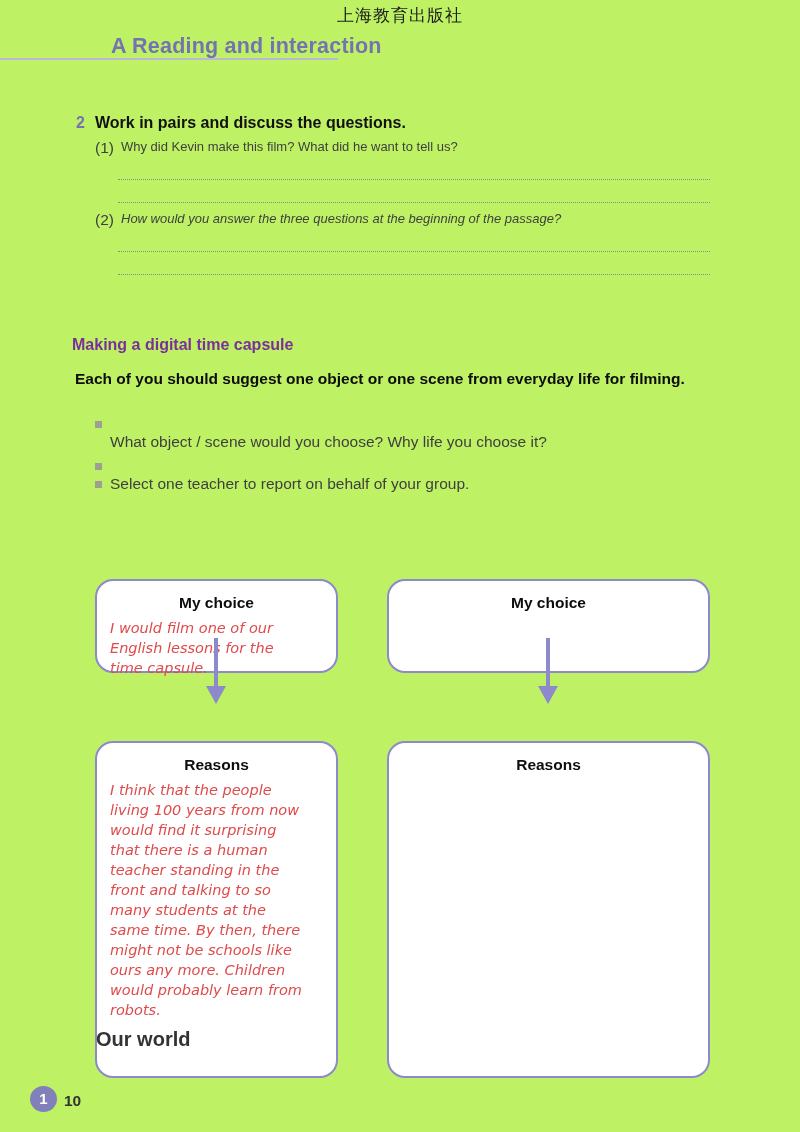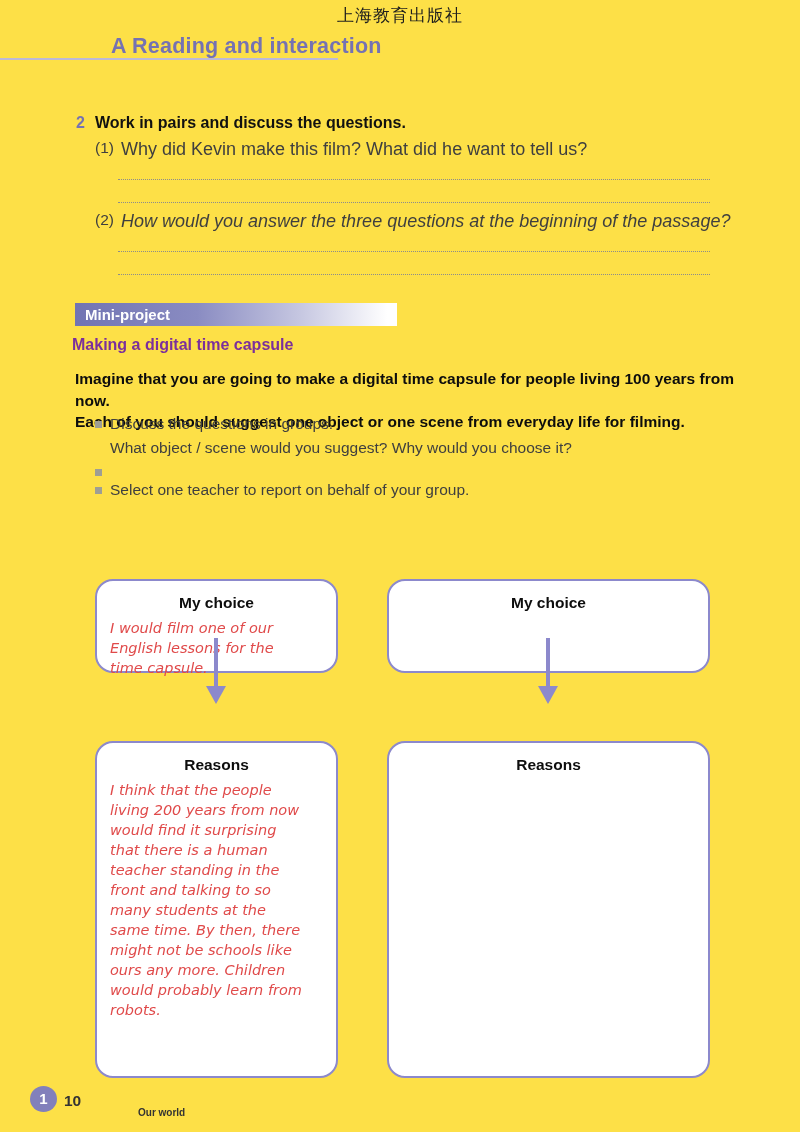--- a/index.html
+++ b/index.html
@@ -10,36 +10,36 @@
     --handwriting-red:#e04a4a;
     --footer-circle:#8280bb;
     --body-text:#3f3f3f;
     --bullet-gray:#9e9e94;
     --rule-purple:#bcb9d8;
     --dot-gray:#8c8c8c;
   }
   *{margin:0;padding:0;box-sizing:border-box;}
   html,body{background:#ffffff;}
   body{font-family:"Liberation Sans","DejaVu Sans",sans-serif;}
-  .page{position:relative;width:800px;height:1132px;background:#fde047;overflow:hidden;}
+  .page{position:relative;width:800px;height:1132px;background:#bef264;overflow:hidden;}
 
   
   .publisher{position:absolute;top:4px;left:0;width:100%;text-align:center;
     font-family:"Liberation Serif","DejaVu Serif",serif;font-size:17px;color:#1d1d1d;letter-spacing:1px;}
 
   
   .section-rule{position:absolute;left:0;top:58px;width:338px;height:2px;background:var(--rule-purple);}
   .section-title{position:absolute;left:75px;top:34px;font-size:21.5px;font-weight:bold;
     color:var(--heading-purple);letter-spacing:.2px;margin-left:36px;}
 
   
   .ex-num{position:absolute;left:76px;top:114px;font-size:16px;font-weight:bold;color:var(--heading-purple);}
   .ex-instruction{position:absolute;left:95px;top:114px;font-size:16px;font-weight:bold;color:#111;}
   .q-label{position:absolute;font-size:15.5px;color:var(--body-text);}
-  .q-text{position:absolute;font-size:18px;color:var(--body-text);}
+  .q-text{position:absolute;font-size:13px;color:var(--body-text);}
   .answer-line{position:absolute;left:118px;width:592px;height:2px;
     border-bottom:1.5px dotted var(--dot-gray);}
 
   
   .banner{position:absolute;left:75px;top:303px;width:322px;height:23px;
     background:linear-gradient(to right,var(--banner-purple) 0%,#8a8cc2 38%,#c6c7e1 70%,#ffffff 97%);}
   .banner-label{font-size:15px;font-weight:bold;color:#ffffff;line-height:23px;padding-left:10px;display:block;}
   .project-title{position:absolute;left:72px;top:336px;font-size:16px;font-weight:bold;color:var(--title-purple);}
   .intro{position:absolute;left:75px;top:368px;width:668px;font-size:15.5px;font-weight:bold;color:#0d0d0d;line-height:21.5px;}
   .steps{position:absolute;left:95px;top:415px;width:620px;}
@@ -59,21 +59,21 @@
   .arrow{position:absolute;width:26px;height:66px;}
   .arrow-left{left:203px;top:638px;}
   .arrow-right{left:535px;top:638px;}
 
   
   .unit-badge{position:absolute;left:30px;top:1086px;width:27px;height:26px;background:var(--footer-circle);
     border-radius:50%;color:#fff;font-size:15px;font-weight:bold;text-align:center;line-height:26px;}
   .unit-badge::after{content:"";position:absolute;left:4px;bottom:-3px;width:8px;height:8px;
     background:var(--footer-circle);border-radius:2px;transform:rotate(20deg);z-index:-1;}
   .page-number{position:absolute;left:64px;top:1092px;font-size:15.5px;font-weight:bold;color:#333;}
-  .unit-title{position:absolute;left:96px;top:1107px;font-size:10px;font-weight:bold;color:#333;margin-left:42px;}
+  .unit-title{position:absolute;left:96px;top:1028px;font-size:20px;font-weight:bold;color:#333;}
 </style>
 </head>
 <body>
 
 <div class="page">
 
   <div class="publisher">上海教育出版社</div>
 
   <div class="section-rule"></div>
   <div class="section-title">A  Reading and interaction</div>
@@ -86,36 +86,31 @@
     <span class="q-text" style="left:121px;top:139px;">Why did Kevin make this film? What did he want to tell us?</span>
     <div class="answer-line" style="top:178px;"></div>
     <div class="answer-line" style="top:201px;"></div>
 
     <span class="q-label" style="left:95px;top:211px;">(2)</span>
     <span class="q-text" style="left:121px;top:211px;font-style:italic;">How would you answer the three questions at the beginning of the passage?</span>
     <div class="answer-line" style="top:250px;"></div>
     <div class="answer-line" style="top:273px;"></div>
   </div>
 
-  <div class="banner">
-    <span class="banner-label">Mini-project</span>
-  </div>
   <div class="project-title">Making a digital time capsule</div>
   <div class="intro">
-    <div>Imagine that you are going to make a digital time capsule for people living 100 years from now.</div>
     <div>Each of you should suggest one object or one scene from everyday life for filming.</div>
   </div>
   <div class="steps">
     <div class="step">
       <span class="bullet"></span>
-      <span>Discuss the questions in groups.</span>
     </div>
     <div class="step no-bullet">
       <span class="bullet"></span>
-      <span>What object / scene would you suggest? Why would you choose it?</span>
+      <span>What object / scene would you choose? Why life you choose it?</span>
     </div>
     <div class="step">
       <span class="bullet"></span>
     </div>
     <div class="step">
       <span class="bullet"></span>
       <span>Select one teacher to report on behalf of your group.</span>
     </div>
   </div>
 
@@ -132,21 +127,21 @@
     <line x1="13" y1="0" x2="13" y2="51" stroke="#8c89cc" stroke-width="4"></line>
     <polygon points="3,48 23,48 13,66" fill="#8c89cc"></polygon>
   </svg>
   <svg class="arrow arrow-right" viewBox="0 0 26 66">
     <line x1="13" y1="0" x2="13" y2="51" stroke="#8c89cc" stroke-width="4"></line>
     <polygon points="3,48 23,48 13,66" fill="#8c89cc"></polygon>
   </svg>
 
   <div class="dbox reasons-left">
     <div class="dbox-title">Reasons</div>
-    <div class="handwriting">I think that the people living 200 years from now would find it surprising that there is a human teacher standing in the front and talking to so many students at the same time. By then, there might not be schools like ours any more. Children would probably learn from robots.</div>
+    <div class="handwriting">I think that the people living 100 years from now would find it surprising that there is a human teacher standing in the front and talking to so many students at the same time. By then, there might not be schools like ours any more. Children would probably learn from robots.</div>
   </div>
   <div class="dbox reasons-right">
     <div class="dbox-title">Reasons</div>
     <div class="handwriting"></div>
   </div>
 
   <div class="unit-badge">1</div>
   <div class="page-number">10</div>
   <div class="unit-title">Our world</div>
 

